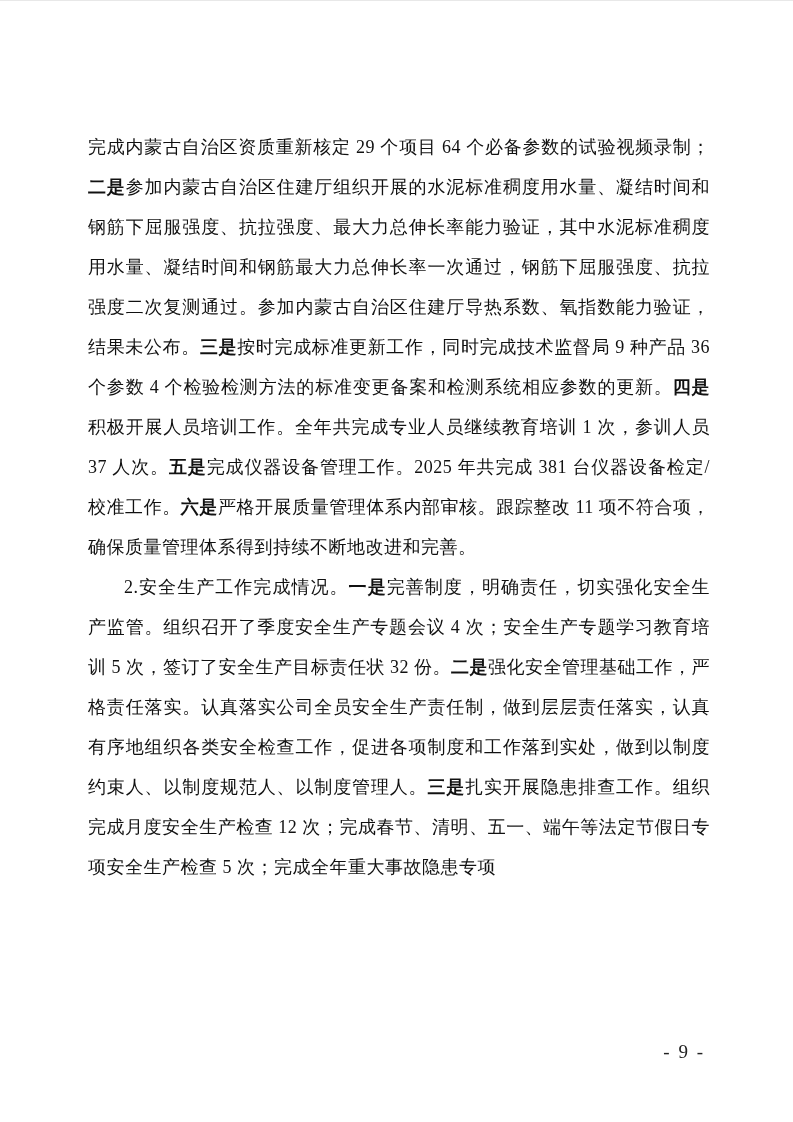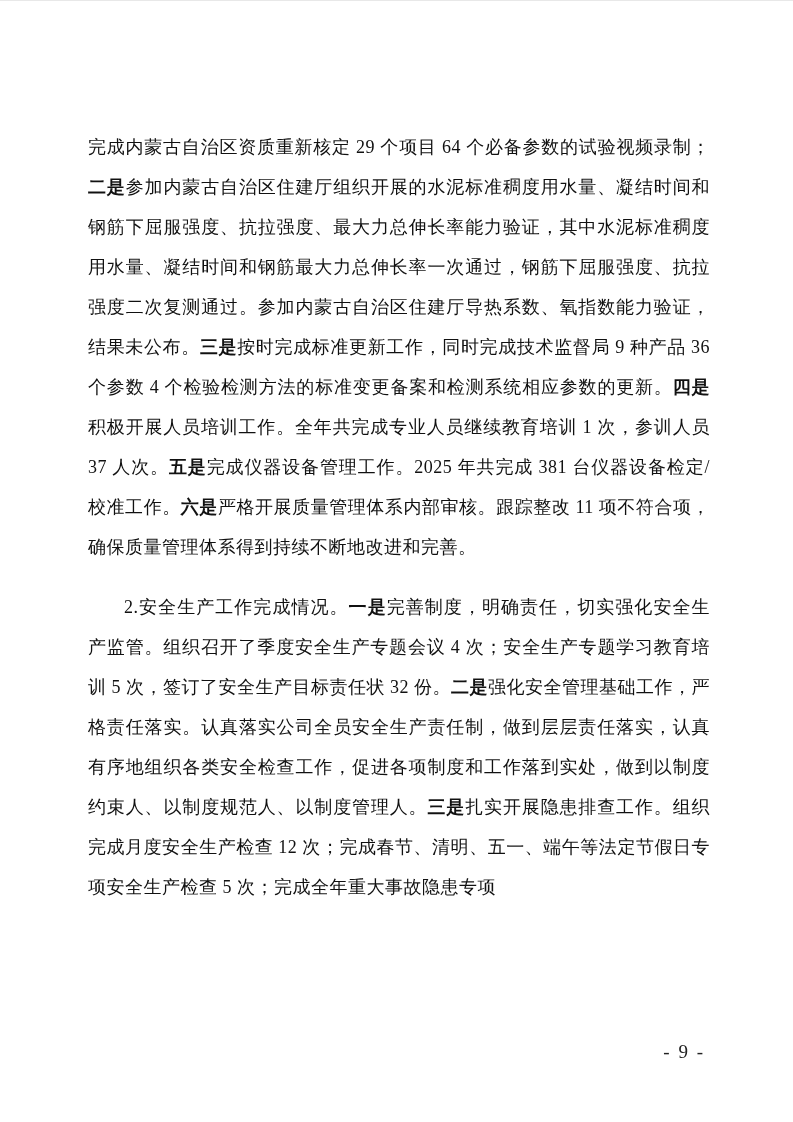--- a/index.html
+++ b/index.html
@@ -27,21 +27,20 @@
     margin: 0;
     font-size: 18px;
     line-height: 40px;
     text-align: justify;
     text-justify: inter-character;
     letter-spacing: 0.5px;
     word-break: break-word;
   }
   p.para.indent {
     text-indent: 2em;
-    margin-top: 20px;
   }
   .bold {
     font-weight: bold;
   }
   .page-number {
     position: absolute;
     top: 1040px;
     right: 88px;
     font-size: 19px;
     letter-spacing: 2px;

